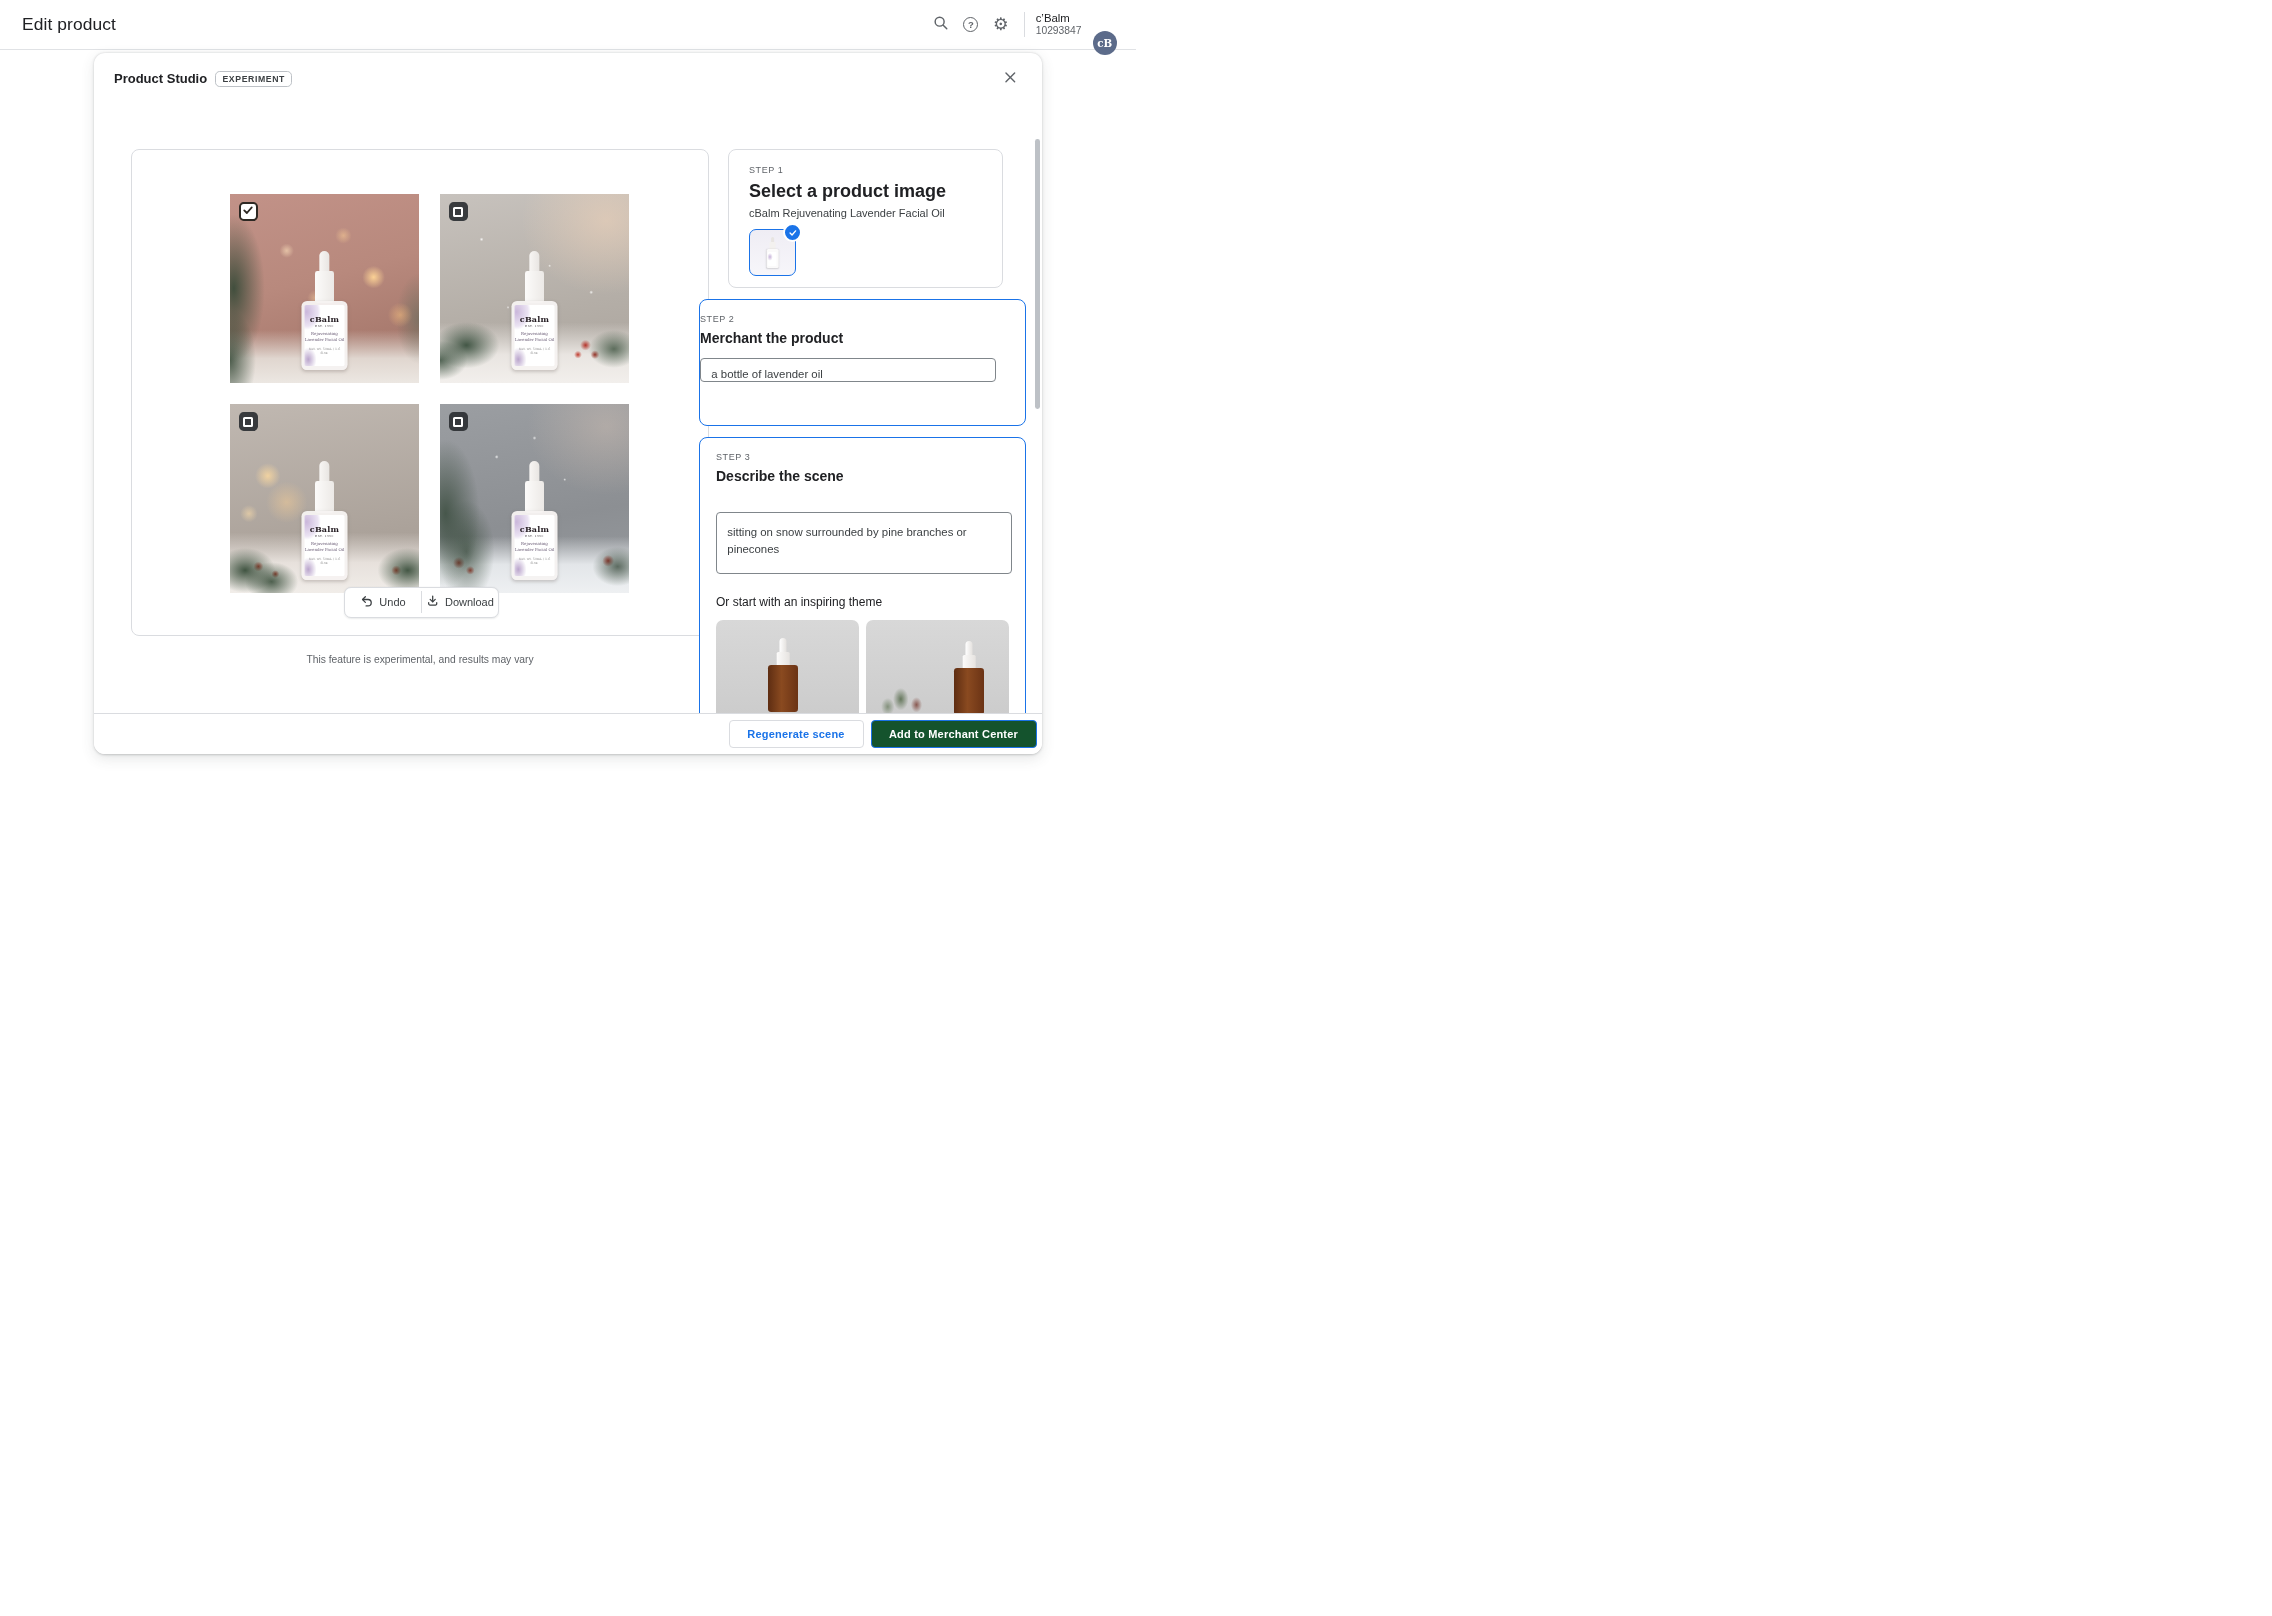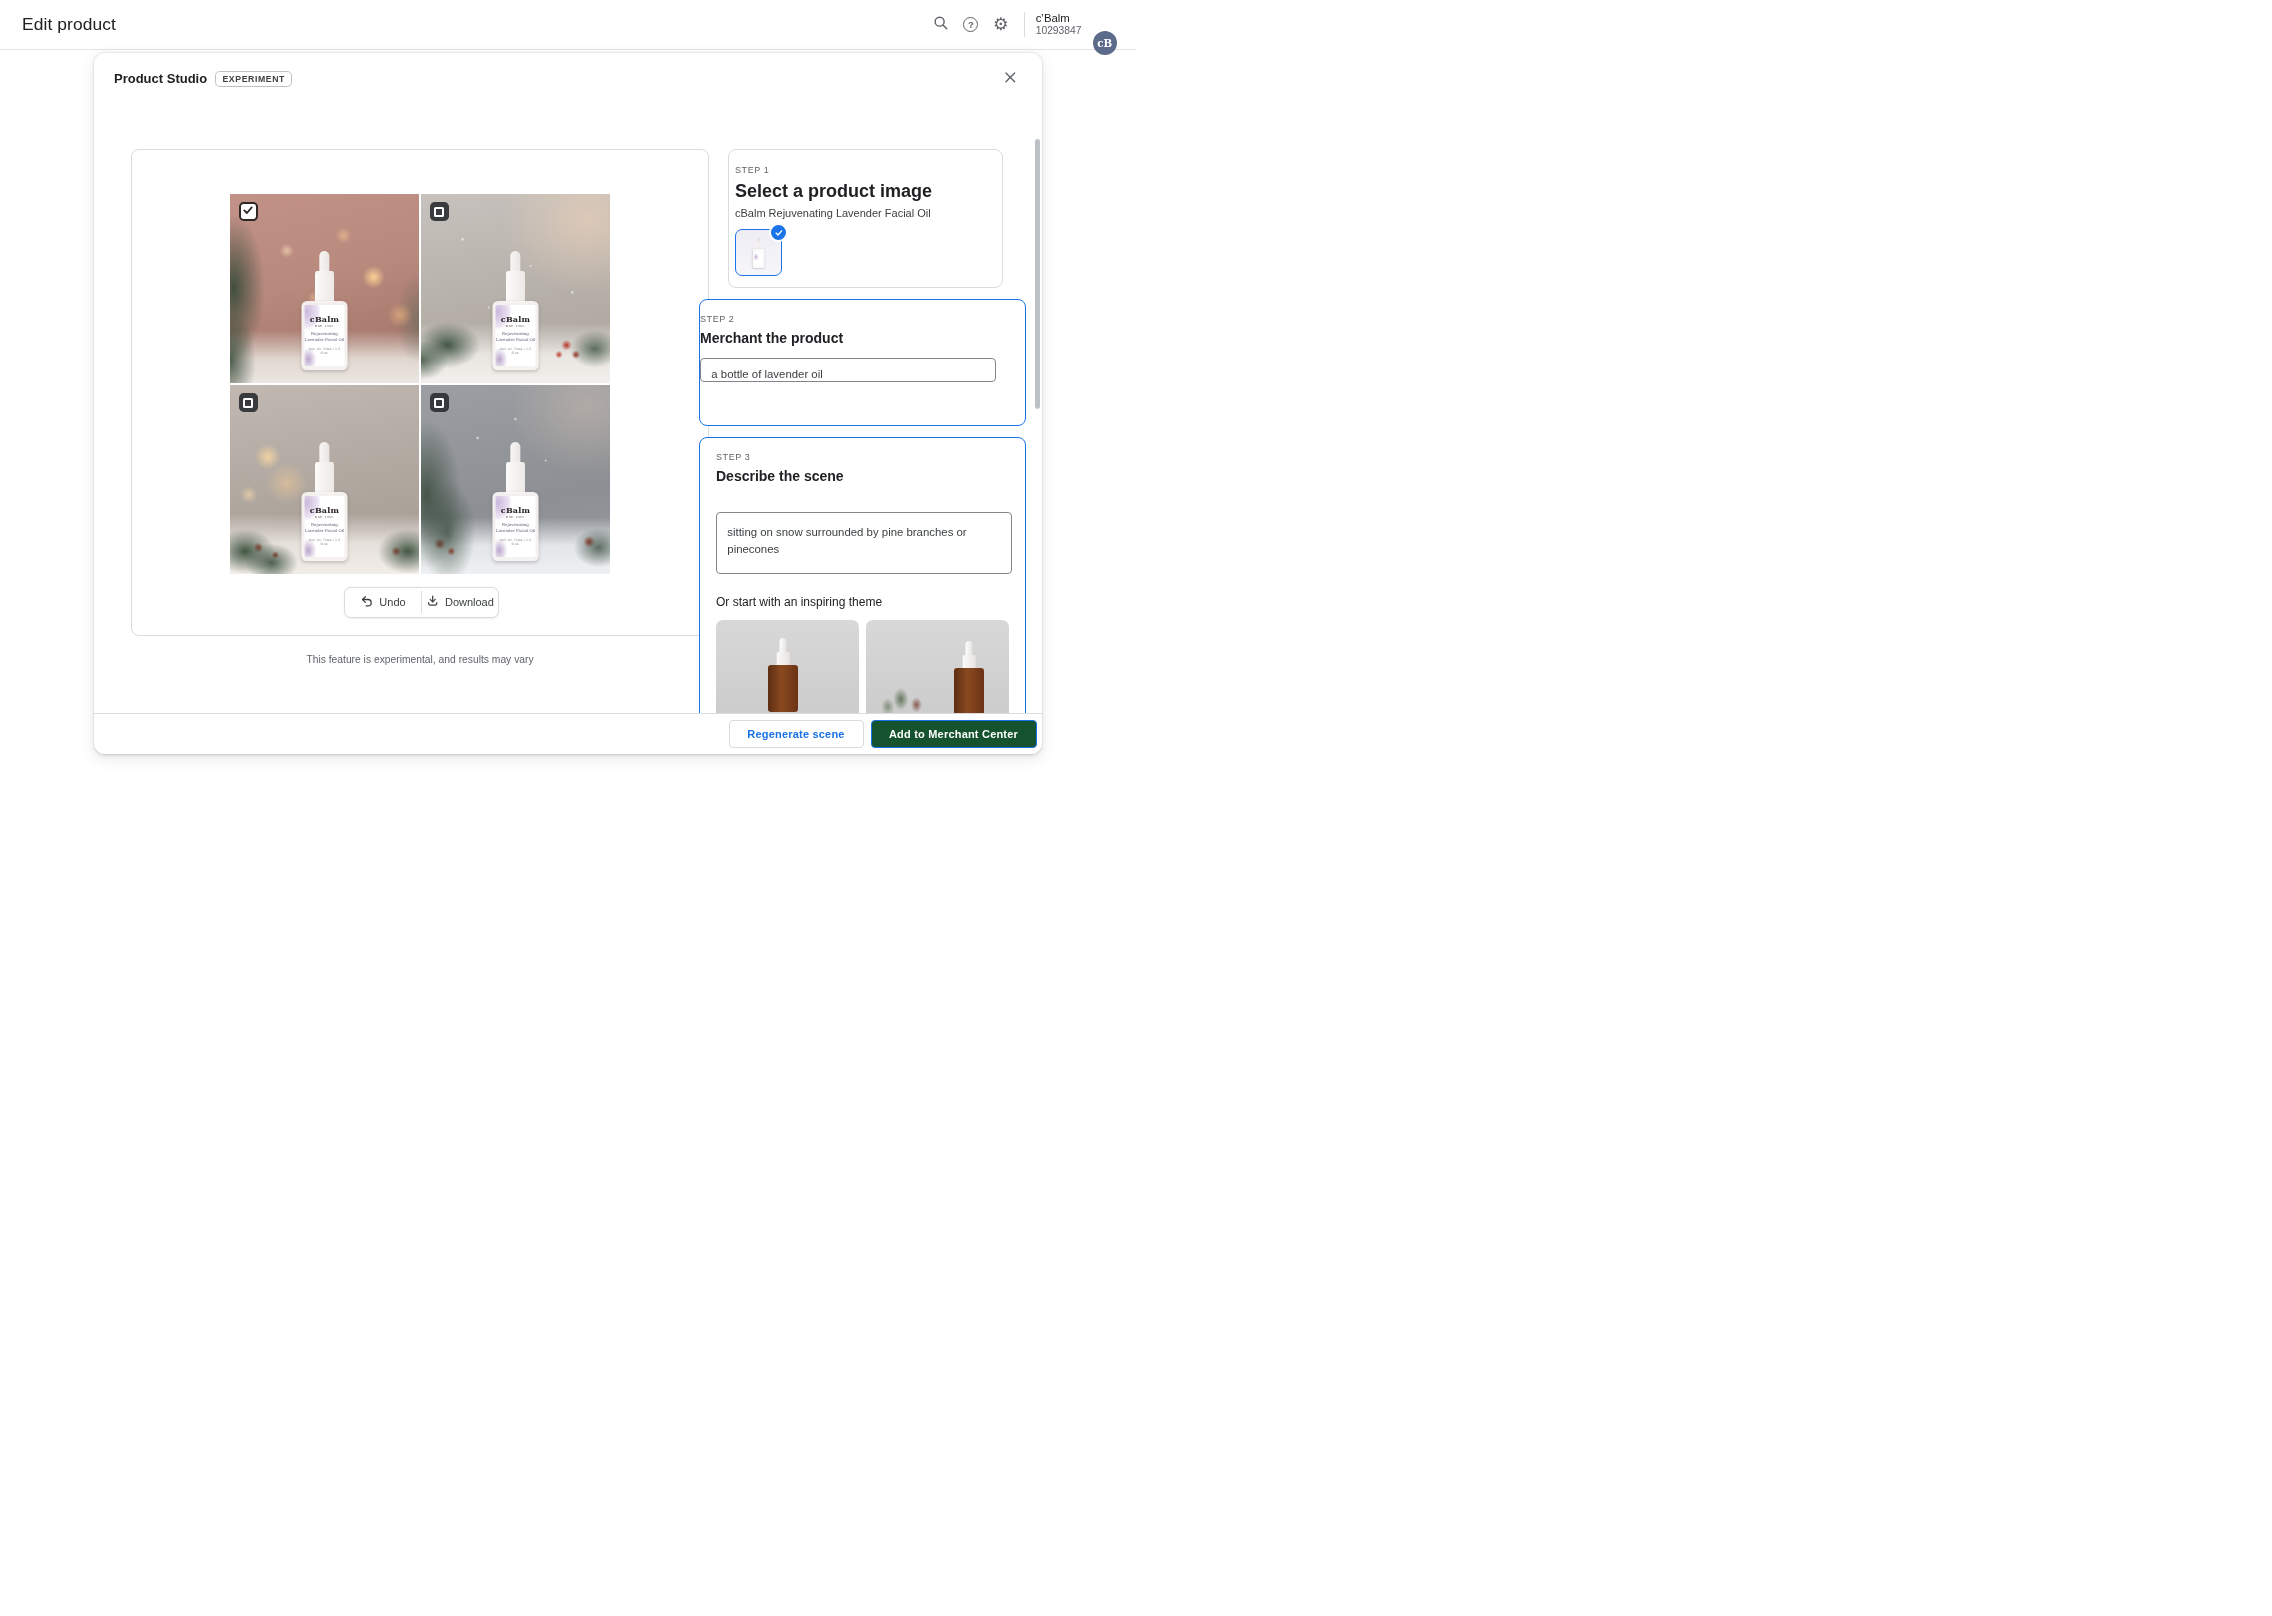--- a/index.html
+++ b/index.html
@@ -46,21 +46,21 @@
   .tab{ font-size:11px; font-weight:bold; color:#5f6368; margin-right:26px; height:36px; display:flex; align-items:center; position:relative; cursor:pointer; letter-spacing:0.1px; }
   .tab.active{ color:#1a73e8; }
   .tab.active::after{ content:""; position:absolute; left:0; right:0; bottom:0; height:2.4px; background:#1a73e8; border-radius:2.4px 2.4px 0 0; }
 
   .modal-body{ position:absolute; left:0; top:83px; right:0; bottom:41px; }
 
   
   .content-card{ position:absolute; left:37px; top:12.6px; width:578px; height:487px;
     background:#fff; border:0.8px solid #dadce0; border-radius:8px; }
   .grid{ position:absolute; left:98px; top:44px; width:382px; height:382px;
-    display:grid; grid-template-columns:189px 189px; grid-template-rows:189px 189px; gap:2px; }
+    display:grid; grid-template-columns:189px 189px; grid-template-rows:189px 189px; gap:21px; }
   .tile{ position:relative; overflow:hidden; }
 
   .tile1{ background:
     radial-gradient(17.4px 17.4px at 76% 44%, rgba(255,213,150,.95), rgba(255,213,150,0) 65%),
     radial-gradient(11px 11px at 30% 30%, rgba(255,228,190,.6), transparent 65%),
     radial-gradient(12.6px 12.6px at 60% 22%, rgba(250,205,150,.55), transparent 65%),
     radial-gradient(19px 19px at 90% 64%, rgba(240,185,125,.6), transparent 65%),
     radial-gradient(12px 12px at 45% 55%, rgba(250,210,160,.45), transparent 65%),
     radial-gradient(43px 103px at 2% 50%, rgba(52,72,54,.9), transparent 72%),
     radial-gradient(36px 71px at 0% 88%, rgba(52,72,54,.85), transparent 72%),
@@ -139,21 +139,21 @@
   .pill-btn{ flex:1; display:flex; align-items:center; justify-content:center; gap:5.5px; cursor:pointer;
     font-size:11px; color:#3c4043; }
   .pill-sep{ width:0.8px; background:#dadce0; margin:3.2px 0; }
 
   .disclaimer{ position:absolute; left:37px; top:518px; width:578px; text-align:center;
     font-size:10.3px; color:#5f6368; }
 
   
   .card{ position:absolute; background:#fff; border:0.8px solid #dadce0; border-radius:8px; }
   .card.blue{ border:1.6px solid #1a73e8; }
-  .step1{ left:634px; top:12.6px; width:275px; height:139px; padding:15px 6px; }
+  .step1{ left:634px; top:12.6px; width:275px; height:139px; padding:15px 20px; }
   .step2{ left:605px; top:163px; width:327px; height:127px; padding:14px 0; }
   .step3{ left:605px; top:301px; width:327px; height:347px; padding:14px 16px; }
   .eyebrow{ font-size:9px; letter-spacing:0.6px; color:#5f6368; }
   .step-title{ font-size:18px; font-weight:bold; color:#202124; margin-top:6.3px; }
   .step-title.lg{ font-size:14px; }
   .product-name{ font-size:11px; color:#3c4043; margin-top:5.5px; }
 
   .pthumb{ position:relative; margin-top:9.5px; width:47px; height:47px; border:1.6px solid #1a73e8; border-radius:7px;
     background:linear-gradient(180deg,#efedf4,#f7f6fa); cursor:pointer; }
   .mini-bottle{ position:absolute; left:50%; bottom:6.3px; transform:translateX(-50%); width:12.6px; height:32px; }

